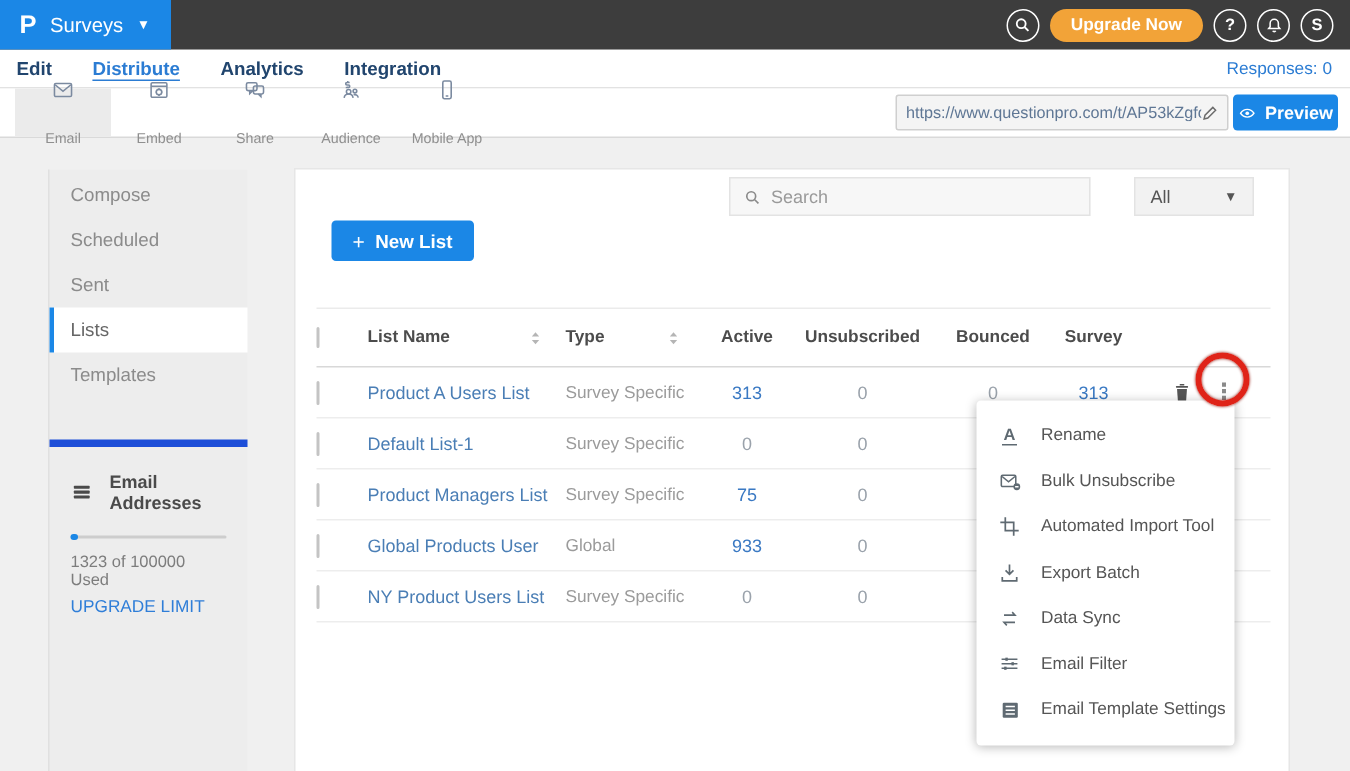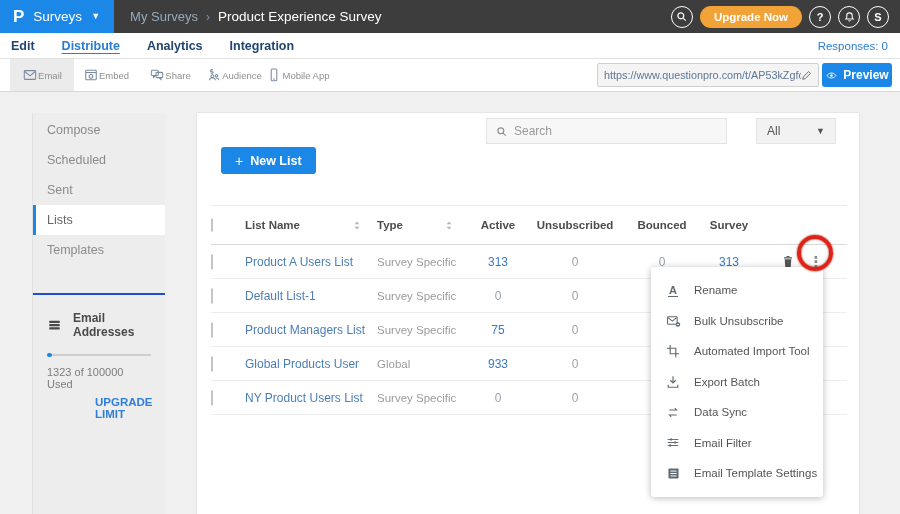--- a/index.html
+++ b/index.html
@@ -23,40 +23,40 @@
 
   
   .tabrow { position:absolute; left:0; top:33px; width:900px; height:26px; background:#fff; border-bottom:1px solid #e2e2e2; display:flex; align-items:center; padding-left:11px; z-index:4; }
   .tab { font-size:12.5px; font-weight:600; color:#21456e; margin-right:27px; cursor:pointer; }
   .tab.active { color:#2b7cd3; text-decoration:underline; text-underline-offset:3px; }
   .responses { margin-left:auto; padding-right:12px; font-size:11.5px; color:#2b7cd3;text-align:center; }
 
   
   .toolbar { position:absolute; left:0; top:59px; width:900px; height:33px; background:#fff; border-bottom:1px solid #d9d9d9; z-index:4; }
   .channels { display:flex; height:100%; padding-left:10px; }
-  .channel { width:64px; height:100%; display:flex; flex-direction:row; align-items:center; justify-content:center; gap:0; cursor:pointer; color:#7b8aa0; }
+  .channel { width:64px; height:100%; display:flex; flex-direction:column; align-items:center; justify-content:center; gap:20px; cursor:pointer; color:#7b8aa0; }
   .channel.active { background:#ebebeb; }
   .channel .ch-label { font-size:9.5px; color:#8f8f8f; }
   .url-box { position:absolute; right:81px; top:4px; width:222px; height:24px; background:#f4f4f4; border:1px solid #cfcfcf; border-radius:2px; display:flex; align-items:center; padding:0 6px; }
   .url-box input { flex:1; min-width:0; border:none; background:transparent; outline:none; font-family:inherit; font-size:10.8px; color:#5f7795; }
   .pencil { color:#6a6a6a; flex:0 0 auto; cursor:pointer; }
   .preview-btn { position:absolute; right:8px; top:4px; height:24px; width:70px; background:#1b87e6; border-radius:3px; color:#fff; display:flex; align-items:center; justify-content:center; gap:5px; font-size:12px; font-weight:600; cursor:pointer; }
 
   
   .sidebar { position:absolute; left:32px; top:113px; width:133px; bottom:0; background:#ededed; border-left:1px solid #e0e0e0; z-index:2; }
   .side-items { padding-top:2px; }
   .side-item { height:30px; display:flex; align-items:center; padding-left:14px; font-size:12.5px; color:#8b8b8b; cursor:pointer; }
   .side-item.active { background:#fff; border-left:3px solid #1b87e6; padding-left:11px; color:#666; }
-  .email-section { position:absolute; top:180px; left:0; right:0; border-top:2px solid #1d4ed8; padding:16px 14px 0 14px; }
+  .email-section { position:absolute; top:180px; left:0; right:0; border-top:5px solid #1d4ed8; padding:16px 14px 0 14px; }
   .email-title-row { display:flex; align-items:center; gap:11px; color:#4a4a4a; }
   .email-title { font-size:12px; font-weight:700; color:#4a4a4a; }
   .progress-track { margin-top:15px; height:2px; background:#cdcdcd; border-radius:1px; position:relative; }
   .progress-fill { position:absolute; left:0; top:-1px; width:5px; height:4px; border-radius:2px; background:#1b87e6; }
   .usage-text { margin-top:10px; font-size:11px; color:#7d7d7d; }
-  .upgrade-link { margin-top:6px; font-size:11.5px; font-weight:700; color:#2f7ed8; cursor:pointer;margin-left:48px; }
+  .upgrade-link { margin-top:6px; font-size:11.5px; font-weight:400; color:#2f7ed8; cursor:pointer; }
 
   
   .card { position:absolute; left:196px; top:112px; width:664px; bottom:0; background:#fff; border:1px solid #e6e6e6; border-bottom:none; z-index:2; }
   .search-box { position:absolute; top:5px; right:132px; width:241px; height:26px; background:#f7f7f7; border:1px solid #e3e3e3; display:flex; align-items:center; gap:7px; padding:0 9px; color:#8a8a8a; }
   .search-box input { flex:1; min-width:0; border:none; background:transparent; outline:none; font-family:inherit; font-size:12px; color:#555; }
   .search-box input::placeholder { color:#9a9a9a; }
   .filter-dd { position:absolute; top:5px; right:23px; width:80px; height:26px; background:#f2f2f2; border:1px solid #e3e3e3; display:flex; align-items:center; padding:0 10px; font-size:12px; color:#555; cursor:pointer; }
   .filter-dd .caret { color:#555; margin-left:auto; }
   .newlist-btn { position:absolute; left:24px; top:34px; height:27px; background:#1b87e6; border-radius:3px; color:#fff; display:flex; align-items:center; gap:7px; padding:0 14px; cursor:pointer; }
   .newlist-plus { font-size:14px; font-weight:400; line-height:1; }
@@ -87,25 +87,20 @@
   .red-circle { position:absolute; left:797px; top:235px; width:36px; height:36px; border:4px solid #df2318; border-radius:50%; box-shadow:0 0 2px #8e1209, inset 0 0 2px #8e1209; z-index:20; pointer-events:none; }
 </style>
 </head>
 <body>
 
 <div class="topbar">
   <div class="logo-block">
     <span class="logo-p">P</span>
     <span class="switcher-label">Surveys</span>
     <span class="caret">▼</span>
-  </div>
-  <div class="breadcrumb">
-    <span class="crumb-parent">My Surveys</span>
-    <span class="crumb-sep">›</span>
-    <span class="crumb-current">Product Experience Survey</span>
   </div>
   <div class="topbar-right">
     <div class="circle-btn">
       <span>
         <svg width="11" height="11" viewBox="0 0 16 16" fill="none" stroke="#fff" stroke-width="1.8">
             <circle cx="7" cy="7" r="4.3"></circle>
             <path d="M10.4 10.4L14 14"></path>
           </svg>
       </span>
     </div>

